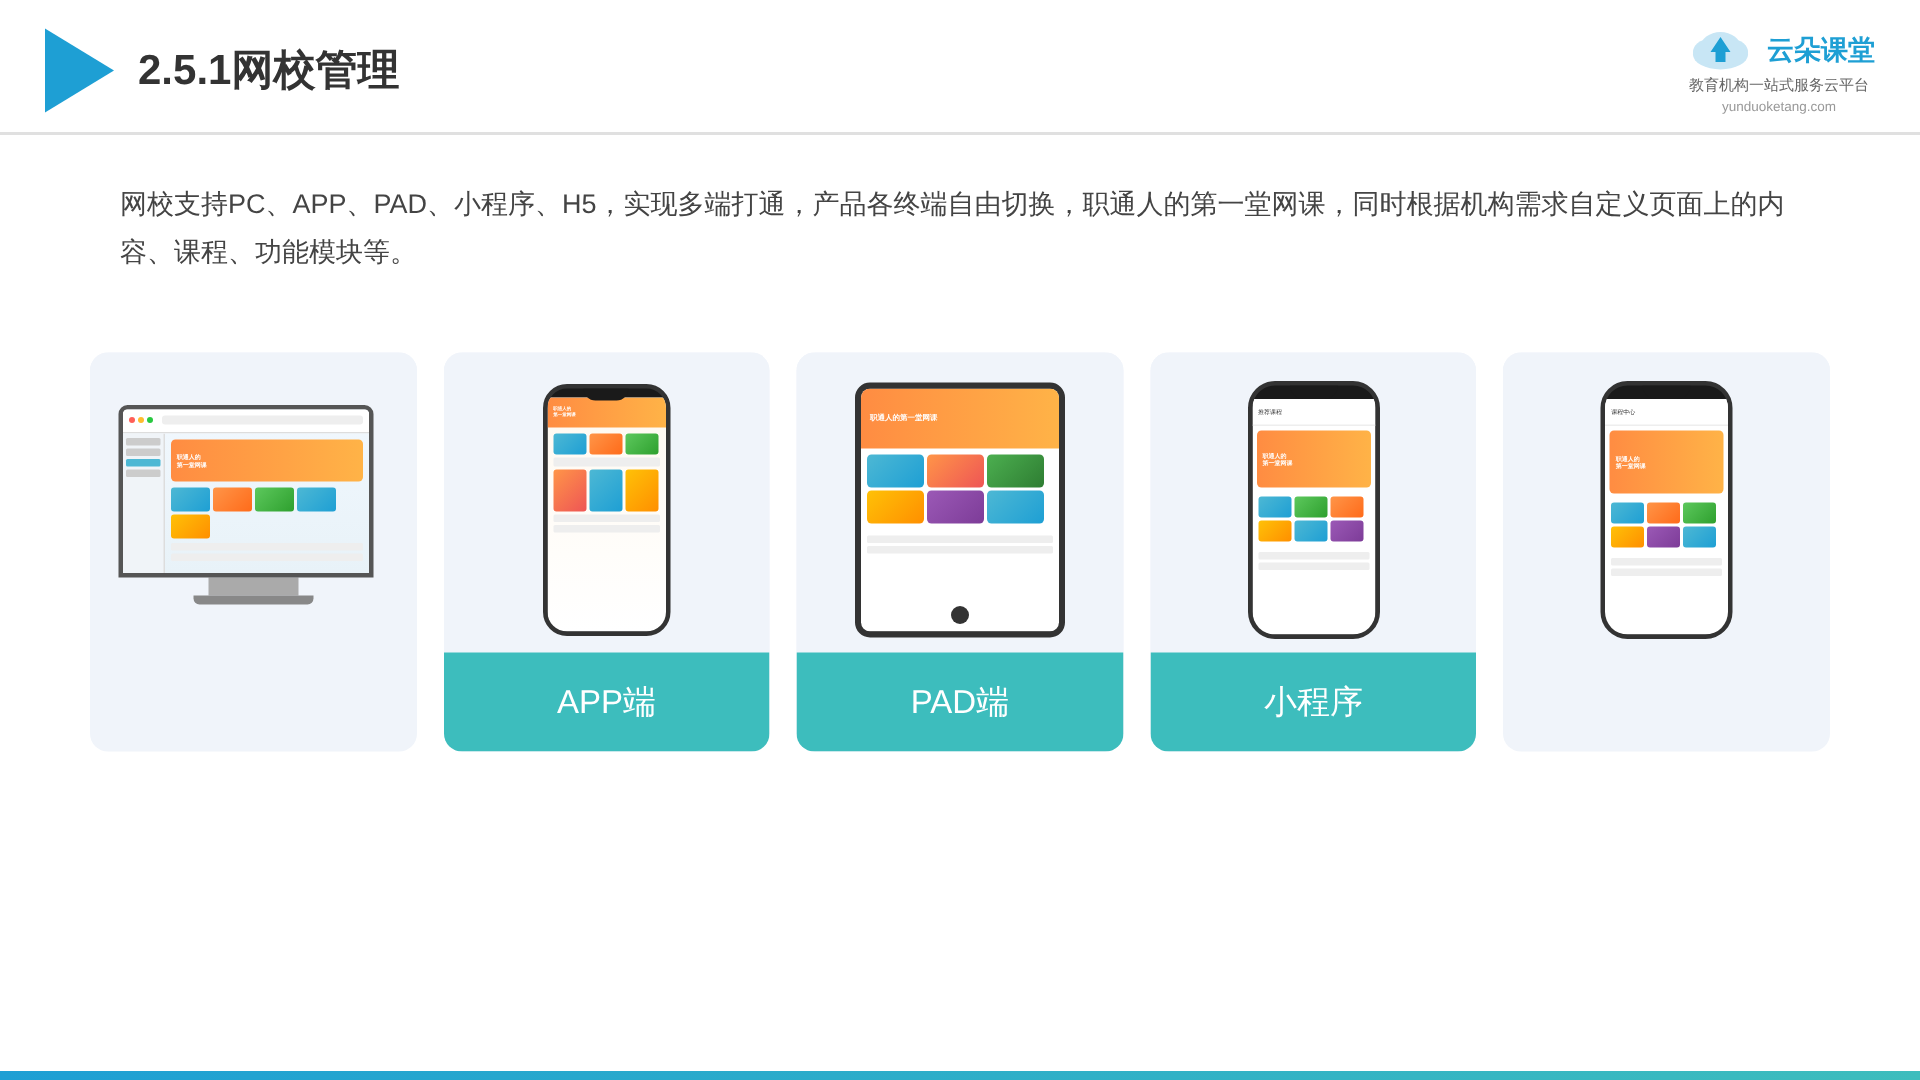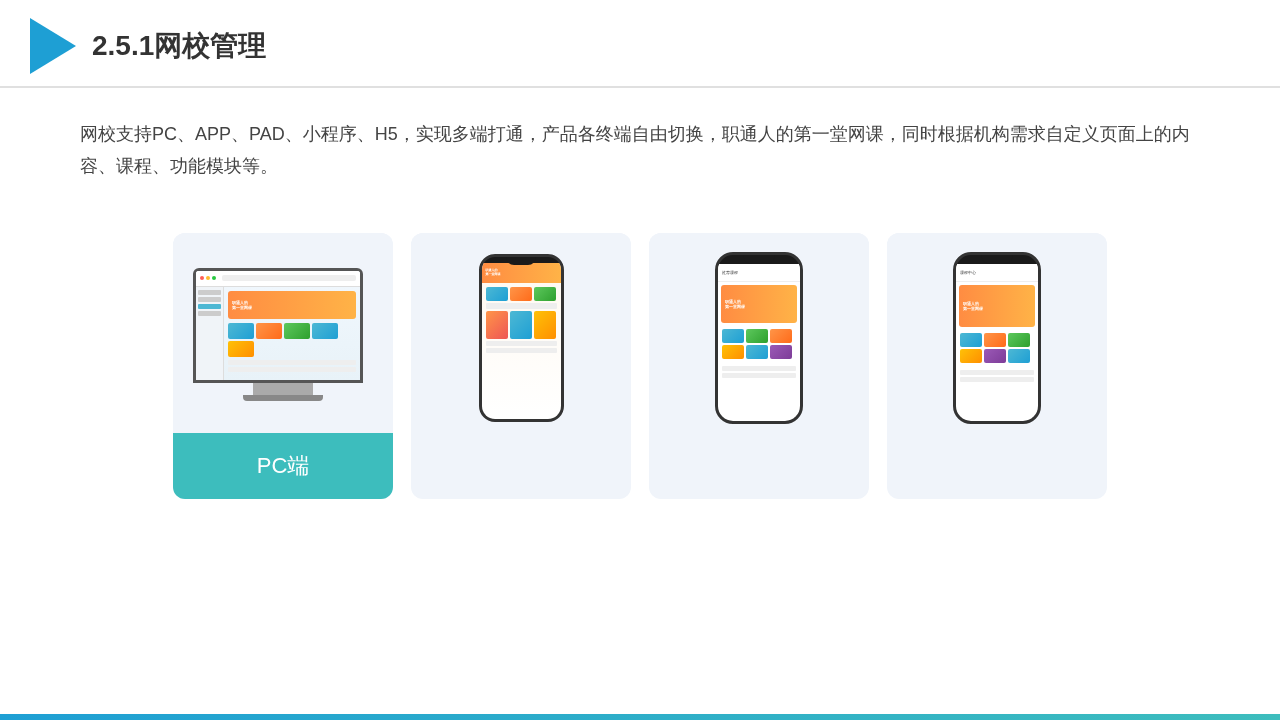--- a/index.html
+++ b/index.html
@@ -353,20 +353,36 @@
   </style>
 </head>
 <body>
 
 <div class="header">
   <div class="header-left">
     <div class="logo-triangle"></div>
     <div class="page-title">
       <span>2.5.1网校管理</span>
     </div>
+  </div>
+  <div class="header-right">
+    <div class="cloud-logo">
+
+      <svg class="cloud-icon" viewBox="0 0 60 36" xmlns="http://www.w3.org/2000/svg">
+        <ellipse cx="30" cy="22" rx="22" ry="12" fill="#c8e6f5"></ellipse>
+        <ellipse cx="20" cy="20" rx="12" ry="10" fill="#c8e6f5"></ellipse>
+        <ellipse cx="40" cy="20" rx="12" ry="10" fill="#c8e6f5"></ellipse>
+        <ellipse cx="30" cy="16" rx="16" ry="12" fill="#c8e6f5"></ellipse>
+
+        <polygon points="30,8 38,20 34,20 34,28 26,28 26,20 22,20" fill="#1e9fd4"></polygon>
+      </svg>
+      <span class="brand-text">云朵课堂</span>
+    </div>
+    <div class="brand-tagline">教育机构一站式服务云平台</div>
+    <div class="brand-url">yunduoketang.com</div>
   </div>
 </div>
 
 <div class="description">
   <p>网校支持PC、APP、PAD、小程序、H5，实现多端打通，产品各终端自由切换，职通人的第一堂网课，同时根据机构需求自定义页面上的内容、课程、功能模块等。</p>
 </div>
 
 <div class="cards-section">
 
   <div class="card">
@@ -404,21 +420,20 @@
                   <div style="height:5px;background:#eee;margin-top:2px;border-radius:1px;"></div>
                 </div>
               </div>
             </div>
           </div>
         </div>
         <div class="monitor-stand"></div>
         <div class="monitor-base"></div>
       </div>
     </div>
-    <div class="card-label-bar">PC端</div>
   </div>
 
   <div class="card">
     <div class="card-image-area">
       <div class="phone-mockup">
         <div class="phone-notch"></div>
         <div class="phone-screen">
           <div class="phone-top-bar">
             <div class="phone-top-text">职通人的<br>第一堂网课</div>
           </div>
@@ -433,22 +448,48 @@
               <div style="width:22px;height:28px;background:linear-gradient(135deg,#ff9548,#e55);border-radius:2px;"></div>
               <div style="width:22px;height:28px;background:linear-gradient(135deg,#4db8d4,#1e9fd4);border-radius:2px;"></div>
               <div style="width:22px;height:28px;background:linear-gradient(135deg,#FFC107,#FF8F00);border-radius:2px;"></div>
             </div>
             <div style="height:5px;background:#eee;margin-bottom:2px;border-radius:1px;"></div>
             <div style="height:5px;background:#eee;border-radius:1px;"></div>
           </div>
         </div>
       </div>
     </div>
-  </div>
-
+    <div class="card-label-bar">APP端</div>
+  </div>
+
+  <div class="card">
+    <div class="card-image-area">
+      <div class="tablet-mockup">
+        <div class="tablet-screen">
+          <div class="tablet-banner">
+            <div class="tablet-banner-text">职通人的第一堂网课</div>
+          </div>
+          <div class="tablet-cards">
+            <div style="width:38px;height:22px;border-radius:3px;background:linear-gradient(135deg,#4db8d4,#1e9fd4);"></div>
+            <div style="width:38px;height:22px;border-radius:3px;background:linear-gradient(135deg,#ff9548,#e55);"></div>
+            <div style="width:38px;height:22px;border-radius:3px;background:linear-gradient(135deg,#4CAF50,#2e7d32);"></div>
+            <div style="width:38px;height:22px;border-radius:3px;background:linear-gradient(135deg,#FFC107,#FF8F00);"></div>
+            <div style="width:38px;height:22px;border-radius:3px;background:linear-gradient(135deg,#9b59b6,#7d3c98);"></div>
+            <div style="width:38px;height:22px;border-radius:3px;background:linear-gradient(135deg,#4db8d4,#1e9fd4);"></div>
+          </div>
+          <div style="padding:4px;">
+            <div style="height:5px;background:#eee;margin-bottom:2px;border-radius:1px;"></div>
+            <div style="height:5px;background:#eee;margin-bottom:2px;border-radius:1px;"></div>
+          </div>
+        </div>
+        <div class="tablet-home-bar"></div>
+      </div>
+    </div>
+    <div class="card-label-bar">PAD端</div>
+  </div>
 
   <div class="card">
     <div class="card-image-area">
       <div class="miniprogram-phone">
         <div class="mp-notch"></div>
         <div class="mp-screen">
           <div class="mp-header">
             <span style="font-size:4px;color:#333;">推荐课程</span>
           </div>
           <div class="mp-banner">
@@ -464,20 +505,21 @@
             <div style="width:22px;height:14px;border-radius:2px;background:linear-gradient(135deg,#4db8d4,#1e9fd4);"></div>
             <div style="width:22px;height:14px;border-radius:2px;background:linear-gradient(135deg,#9b59b6,#7d3c98);"></div>
           </div>
           <div style="padding:4px 4px 0;">
             <div style="height:5px;background:#eee;margin-bottom:2px;border-radius:1px;"></div>
             <div style="height:5px;background:#eee;border-radius:1px;"></div>
           </div>
         </div>
       </div>
     </div>
+    <div class="card-label-bar">小程序</div>
   </div>
 
   <div class="card">
     <div class="card-image-area">
       <div class="h5-phone">
         <div class="h5-notch"></div>
         <div class="h5-screen">
           <div style="height:18px;background:#fff;border-bottom:1px solid #eee;display:flex;align-items:center;padding:0 4px;">
             <span style="font-size:4px;color:#333;">课程中心</span>
           </div>

